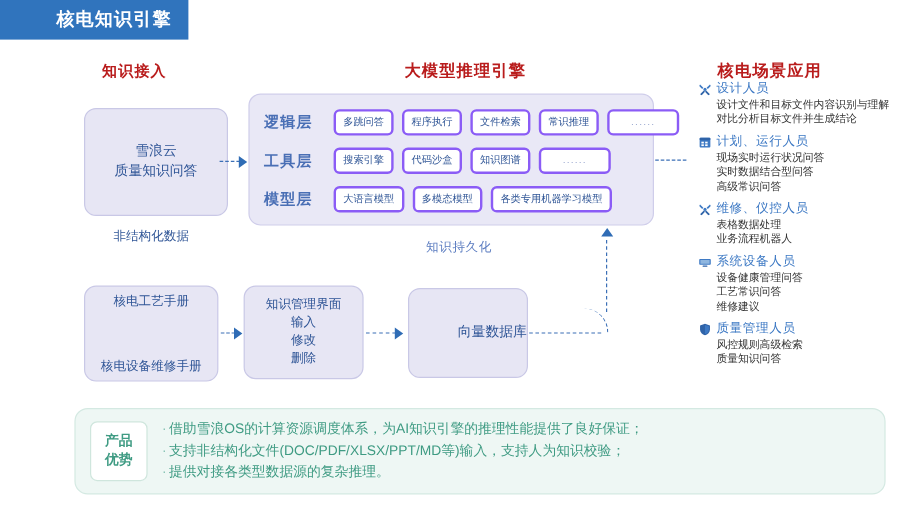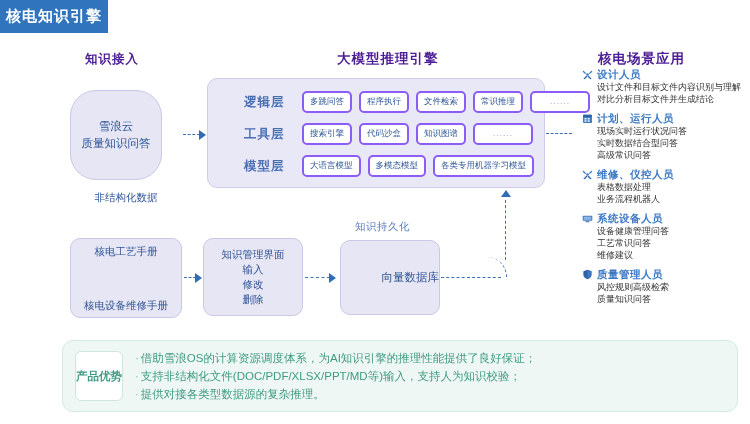--- a/index.html
+++ b/index.html
@@ -19,76 +19,77 @@
     width: 750px;
     height: 424px;
     background: #ffffff;
   }
 
   
   .banner {
     position: absolute;
     left: 0;
     top: 0;
-    width: 108px;
+    width: 124px;
     height: 33px;
     background: #3074bd;
     display: flex;
     align-items: center;
     justify-content: center;
+    padding-left: 33px;
   }
   .banner-title {
     color: #ffffff;
     font-size: 15px;
     font-weight: bold;
     letter-spacing: 1px;
   }
 
   
   .col-head {
     position: absolute;
-    color: #4c1d95;
+    color: #b91c1c;
     font-size: 12.5px;
     font-weight: bold;
     letter-spacing: 1px;
     white-space: nowrap;
     font-family: Liberation Serif, serif;
   }
   .col-head.ingest { left: 85px;  top: 51px; }
   .col-head.engine { left: 337px; top: 50px; font-size: 13.5px; }
   .col-head.apps   { left: 598px; top: 50px; font-size: 13.5px; }
 
   .sub-head {
     position: absolute;
     color: #5b7cc0;
     font-size: 10.5px;
     white-space: nowrap;
     letter-spacing: .5px;
   }
-  .sub-head.persist { left: 355px; top: 220px; text-align: right; }
+  .sub-head.persist { left: 355px; top: 199px; text-align: right; }
 
   
   .fbox {
     position: absolute;
     background: #e7e6f4;
     border: 1px solid #c9c8e6;
     border-radius: 10px;
     display: flex;
     flex-direction: column;
     align-items: center;
     justify-content: center;
     color: #2f5596;
     font-size: 10.5px;
     line-height: 15px;
     text-align: center;
     box-sizing: border-box;
   }
   .fbox .ln { white-space: nowrap; }
 
-  #box-platform { left: 70px;  top: 90px;  width: 92px; height: 90px; font-size: 11.5px; line-height: 17px; border-radius: 26px; }
+  #box-platform { left: 70px;  top: 90px;  width: 120px; height: 90px; font-size: 11.5px; line-height: 17px; }
   #box-unstruct { left: 70px;  top: 238px; width: 112px; height: 80px; gap: 39px; }
   #box-kmui     { left: 203px; top: 238px; width: 100px; height: 78px; }
   #box-vector   { left: 340px; top: 240px; width: 100px; height: 75px; font-size: 11.5px; align-items: flex-end; }
 
   
   #engine-panel {
     position: absolute;
     left: 207px;
     top: 78px;
     width: 338px;
@@ -97,21 +98,20 @@
     border: 1px solid #cfcdea;
     border-radius: 10px;
     box-sizing: border-box;
     padding: 7px 0 0 0;
   }
   .layer-row {
     display: flex;
     align-items: center;
     height: 32px;
     padding-left: 12px;
-    margin-left: 24px;
   }
   .layer-name {
     color: #4a6fb5;
     font-size: 12.5px;
     font-weight: bold;
     width: 58px;
     flex: 0 0 58px;
     letter-spacing: 1px;
     white-space: nowrap;
   }
@@ -182,21 +182,21 @@
   .app-icon {
     width: 11px;
     height: 11px;
     flex: 0 0 11px;
     margin-top: 1px;
     display: block;
   }
   .app-title {
     color: #3d79c4;
     font-size: 10.5px;
-    font-weight: bold;
+    font-weight: normal;
     letter-spacing: .5px;
     white-space: nowrap;
     line-height: 12px;
   }
   .app-items {
     margin: 1px 0 0 15px;
   }
   .app-item {
     color: #333333;
     font-size: 9px;
@@ -220,21 +220,23 @@
     padding-left: 12px;
   }
   #adv-badge {
     width: 46px;
     height: 48px;
     flex: 0 0 46px;
     background: #ffffff;
     border: 1px solid #cfe6dd;
     border-radius: 6px;
     display: flex;
+    flex-direction: column;
     align-items: center;
+    justify-content: center;
     color: #3f9b83;
     font-size: 11.5px;
     font-weight: bold;
     line-height: 16px;
   }
   #adv-list {
     margin-left: 12px;
   }
   .adv-line {
     color: #3f9b83;

